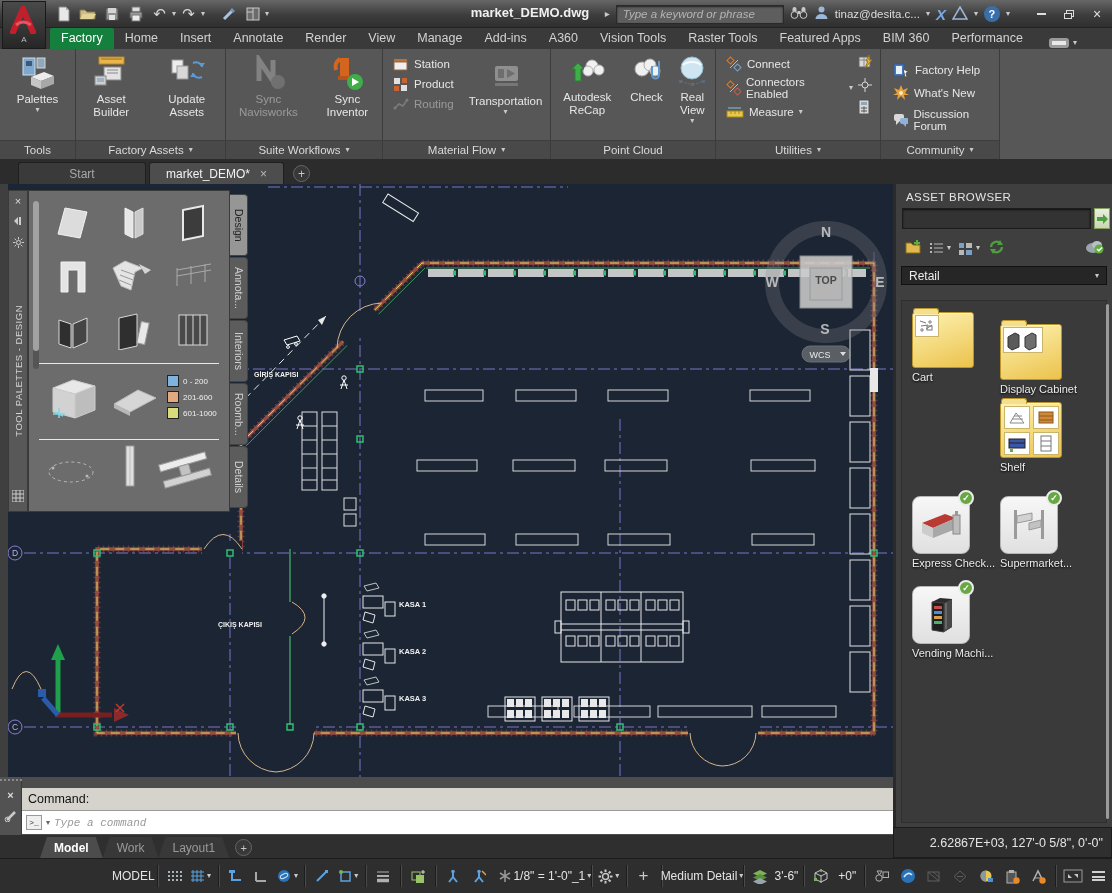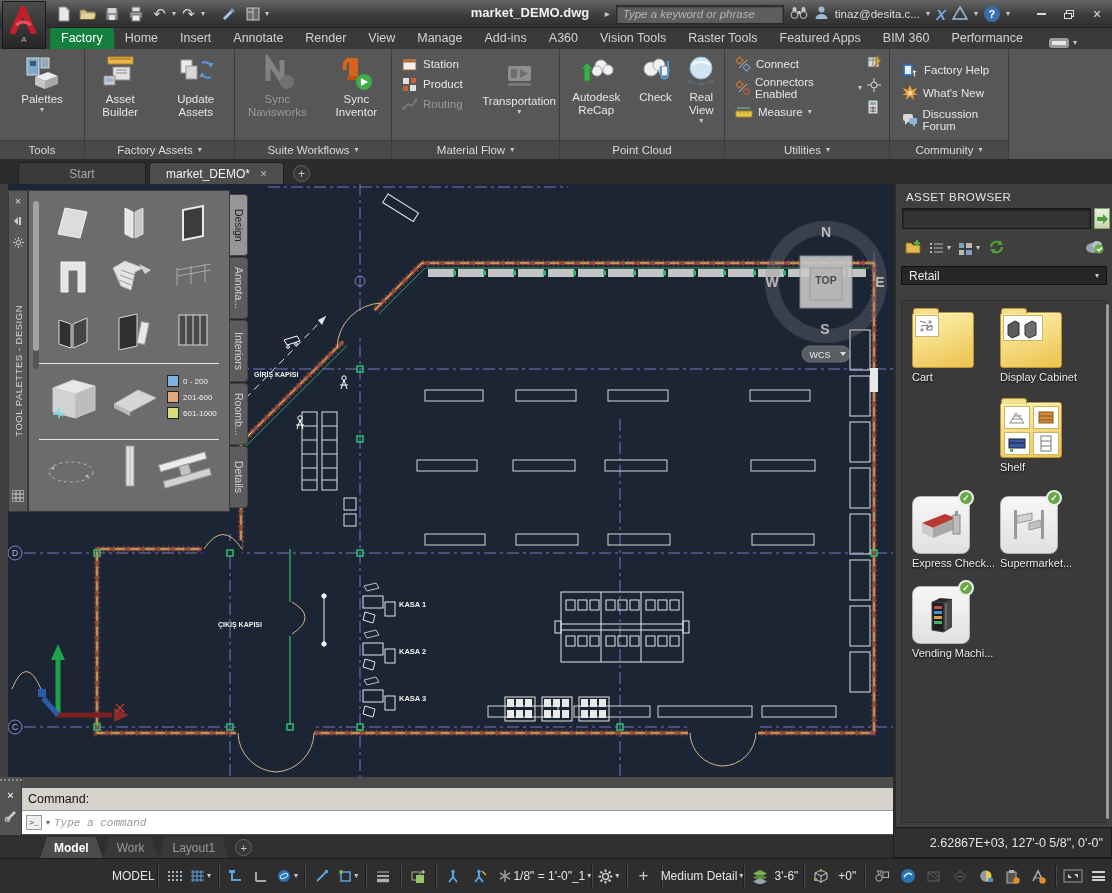--- a/index.html
+++ b/index.html
@@ -197,21 +197,21 @@
   <span style="margin-left:14px;display:flex;align-items:center;gap:3px">
       <svg width="22" height="12">
         <rect x="1" y="1" width="20" height="10" rx="3" fill="#9a9a9a"></rect>
         <rect x="4" y="4" width="14" height="4" fill="#e8e8e8"></rect>
       </svg>
       <span class="caret">▾</span>
     </span>
 </div>
 
 <div id="ribbon" class="abs">
-  <div class="panel" style="width:85px">
+  <div class="panel" style="width:76px">
     <div class="pbody">
       <div class="bigbtn">
         <svg width="38" height="36">
             <rect x="4" y="3" width="12" height="17" fill="#7fa8cc" stroke="#cfe0ee"></rect>
             <rect x="7" y="6" width="6" height="5" fill="#3c5a78"></rect>
             <rect x="18" y="3" width="8" height="10" fill="#93a7b8" stroke="#cfd8e0"></rect>
             <polygon points="12,22 25,17 35,21 22,26" fill="#ececec"></polygon>
             <polygon points="12,22 22,26 22,34 12,30" fill="#c6c6c6"></polygon>
             <polygon points="22,26 35,21 35,29 22,34" fill="#a8a8a8"></polygon>
           </svg>
@@ -273,21 +273,21 @@
           </svg>
         <span>Sync Inventor</span>
       </div>
     </div>
     <div class="pfoot">
         <span>Suite Workflows</span>
         <span class="caret">▾</span>
       </div>
   </div>
   <div class="panel" style="width:168px">
-    <div class="pbody" style="justify-content:space-between;padding-left:8px">
+    <div class="pbody" style="justify-content:flex-start;padding-left:8px">
       <div class="vcol">
         <div class="smallrow">
           <svg width="16" height="16">
               <rect x="1" y="3" width="13" height="3" fill="#b5743f"></rect>
               <rect x="1" y="6" width="13" height="8" fill="#f0f0f0" stroke="#96663a"></rect>
             </svg>
           <span>Station</span>
         </div>
         <div class="smallrow">
           <svg width="16" height="16">
@@ -918,21 +918,21 @@
               <path d="M3 4 l6 2 M4 9 l7 -1 M9 12 l6 -4"></path>
               <circle cx="5" cy="13" r="1.2"></circle>
               <circle cx="13" cy="5" r="1.2"></circle>
               <rect x="10" y="9" width="5" height="4"></rect>
             </g>
           </svg>
         </div>
       </div>
     <div class="tile-label">Cart</div>
   </div>
-  <div class="titem" style="left:104px;top:128px">
+  <div class="titem" style="left:104px;top:140px">
     <div class="folder-shape">
         <div class="thumb" style="left:2px;top:2px;width:40px;height:26px">
           <svg width="36" height="22">
             <polygon points="3,8 10,4 14,6 14,18 7,21 3,18" fill="#5a5a5a" stroke="#333"></polygon>
             <polygon points="20,8 27,4 31,6 31,18 24,21 20,18" fill="#6e6e6e" stroke="#333"></polygon>
           </svg>
         </div>
       </div>
     <div class="tile-label">Display Cabinet</div>
   </div>

